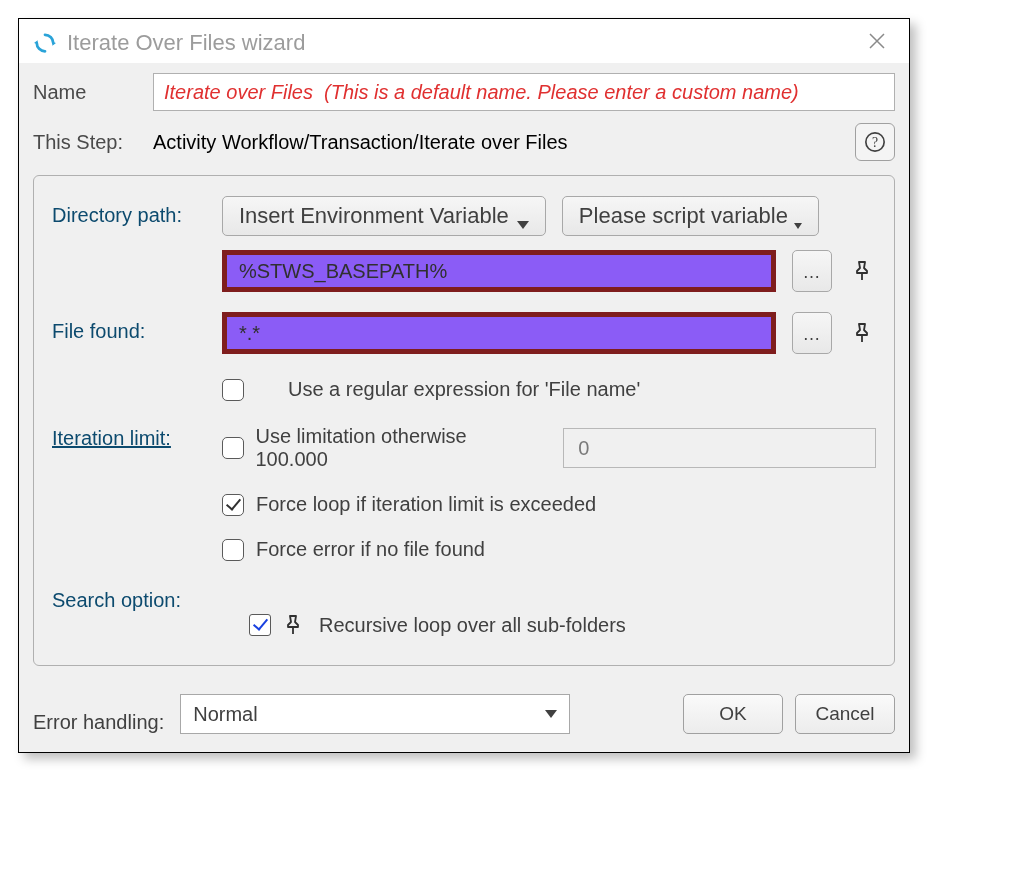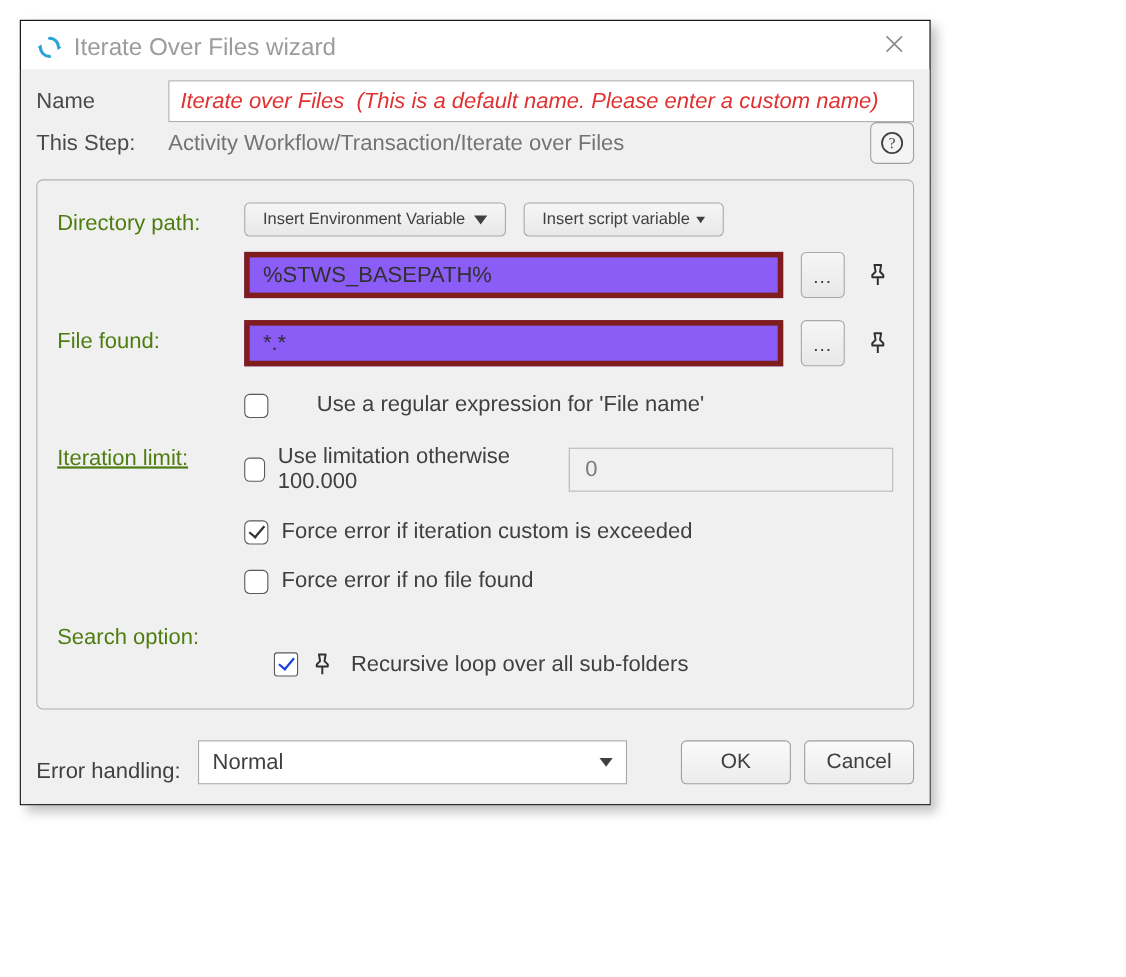--- a/index.html
+++ b/index.html
@@ -4,21 +4,21 @@
 <style>
   * { box-sizing: border-box; }
   html, body {
     margin: 0; padding: 0;
     font-family: "Segoe UI", Arial, sans-serif;
     font-size: 18px;
     background: #fff;
     color: #404040;
   }
   .window {
-    width: 828px;
+    width: 892px;
     margin: 18px;
     border: 1.5px solid #000;
     background: #fff;
     box-shadow: 6px 6px 10px rgba(0,0,0,0.25);
   }
   .titlebar {
     display: flex;
     align-items: center;
     padding: 8px 14px 4px 14px;
   }
@@ -38,39 +38,40 @@
     cursor: pointer;
     padding: 2px 8px;
   }
   .header {
     background: #f0f0f0;
     padding: 10px 14px 14px 14px;
   }
   .row {
     display: flex;
     align-items: center;
+    margin-bottom: 12px;
   }
   .row:last-child { margin-bottom: 0; }
   .label {
     width: 120px;
     color: #4a4a4a;
     font-size: 20px;
   }
   .name-input {
     flex: 1;
     height: 38px;
     border: 1px solid #b0b0b0;
     background: #fff;
     padding: 4px 10px;
     font-size: 20px;
     font-style: italic;
     color: #e03030;
   }
   .link {
-    color: #737373;
+    color: #000000;
     font-size: 20px;
   }
   .help-btn {
     width: 40px; height: 38px;
     border: 1px solid #a0a0a0;
     border-radius: 6px;
     background: #f4f4f4;
     display:flex; align-items:center; justify-content:center;
     font-size: 22px;
     cursor: pointer;
@@ -86,38 +87,38 @@
     padding: 20px 18px 26px 18px;
   }
   .form-row {
     display: flex;
     align-items: flex-start;
     margin-bottom: 20px;
   }
   .form-label {
     width: 170px;
     padding-top: 8px;
-    color: #4d7c0f;
+    color: #0c4a6e;
     font-size: 20px;
   }
   .form-content {
     flex: 1;
     display: flex;
     flex-direction: column;
     gap: 14px;
   }
   .btn {
     border: 1px solid #a8a8a8;
     border-radius: 5px;
     background: linear-gradient(#f6f6f6,#e8e8e8);
     padding: 6px 16px;
-    font-size: 15px;
+    font-size: 22px;
     color: #404040;
     display: inline-flex;
-    align-items: center;
+    align-items: flex-end;
     gap: 8px;
     cursor: pointer;
   }
   .btn .caret {
     display:inline-block;
     width:0;height:0;
     border-left:6px solid transparent;
     border-right:6px solid transparent;
     border-top:8px solid #404040;
   }
@@ -277,21 +278,21 @@
 
       <div class="form-row">
         <div class="form-label">Directory path:</div>
         <div class="form-content">
           <div class="hstack">
             <span class="btn">
               <span>Insert Environment Variable</span>
               <span class="caret"></span>
             </span>
             <span class="btn">
-              <span>Insert script variable</span>
+              <span>Please script variable</span>
               <span class="caret-sm"></span>
             </span>
           </div>
           <div class="hstack">
             <input class="text-input" value="%STWS_BASEPATH%" style="">
             <span class="browse-btn">…</span>
             <span class="pin">
               <svg class="pin-svg" viewBox="0 0 24 24">
                   <path d="M9 3h6l-1 6 3 3v2H7v-2l3-3-1-6z M12 14v7" fill="none" stroke="#303030" stroke-width="1.8" stroke-linejoin="round"></path>
                 </svg>
@@ -322,21 +323,21 @@
       <div class="form-row" style="margin-top:24px;">
         <div class="form-label" style="padding-top:2px;text-decoration:underline;">Iteration limit:</div>
         <div class="form-content" style="gap:22px;">
           <div class="checkbox-row">
             <span class="cb"></span>
             <span>Use limitation otherwise 100.000</span>
             <input class="limit-input" readonly="" value="0" style="">
           </div>
           <div class="checkbox-row">
             <span class="cb checked"></span>
-            <span>Force error if iteration custom is exceeded</span>
+            <span>Force loop if iteration limit is exceeded</span>
           </div>
           <div class="checkbox-row">
             <span class="cb"></span>
             <span>Force error if no file found</span>
           </div>
         </div>
       </div>
 
       <div class="form-row" style="margin-top:6px; margin-bottom:0;">
         <div class="form-label">Search option:</div>

